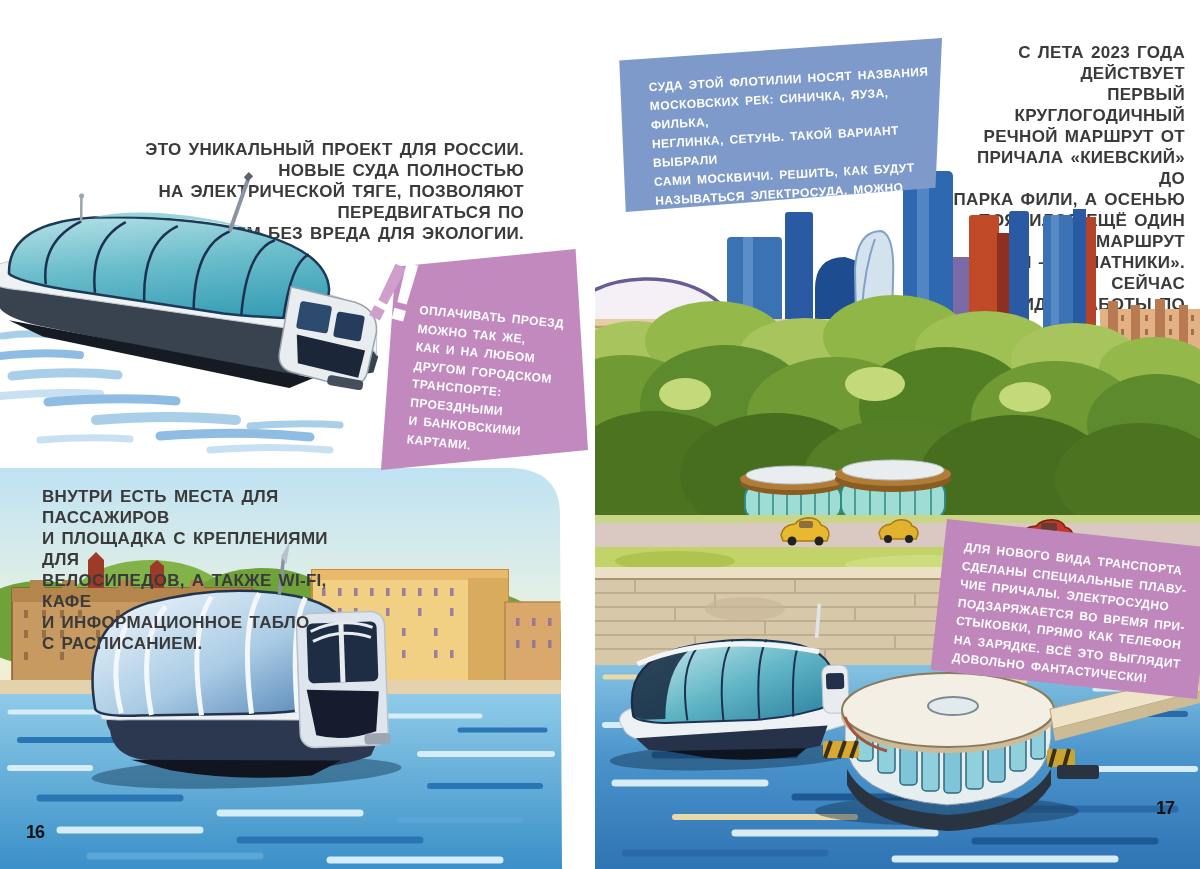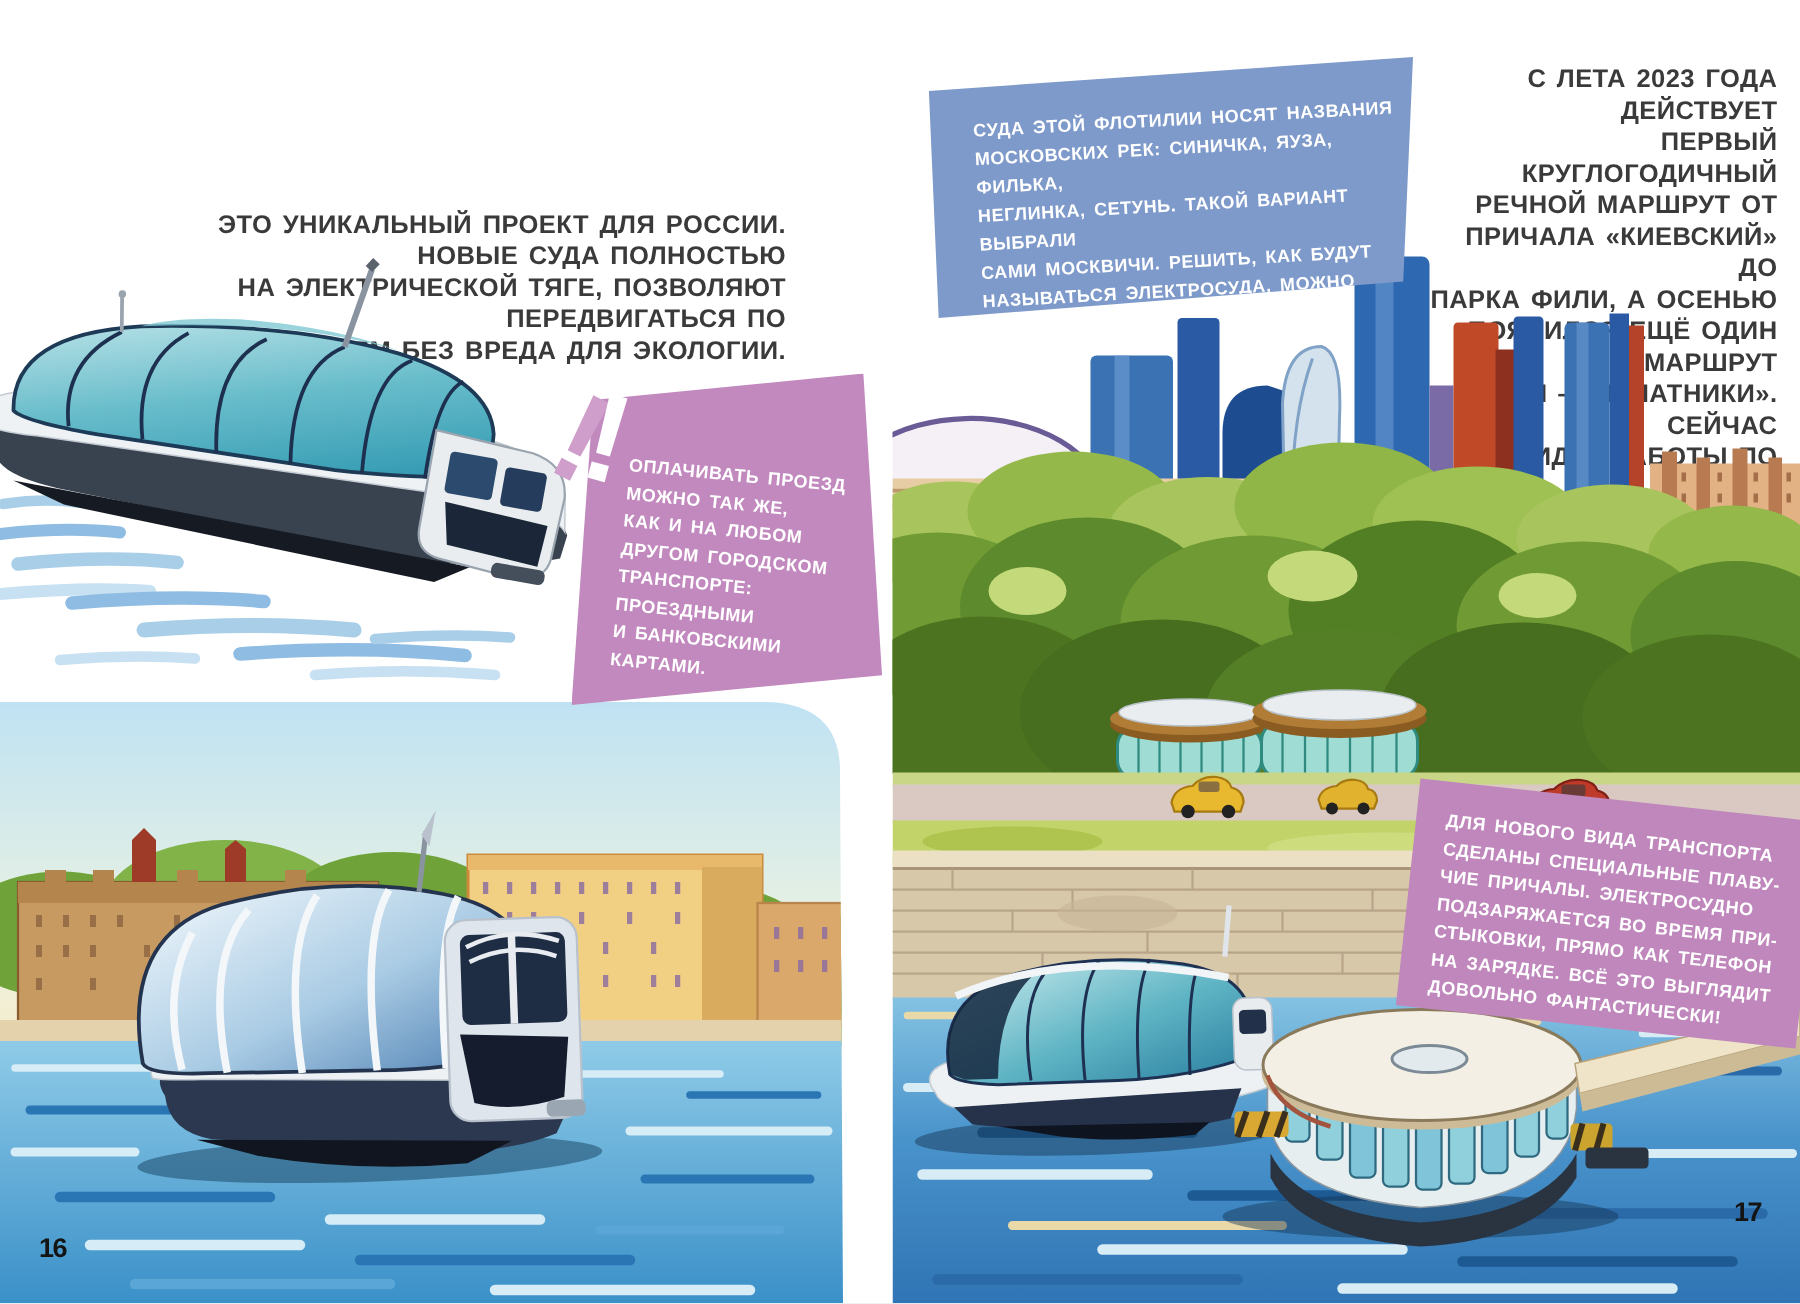--- a/index.html
+++ b/index.html
@@ -265,20 +265,25 @@
           <path d="M316,176 Q344,163 374,174" stroke="#e8ecf0" stroke-width="3" fill="none"></path>
           <path d="M308,224 L380,228 L376,268 Q344,278 316,270 Z" fill="#141c2e"></path>
           <rect x="364" y="270" width="26" height="11" rx="4" fill="#9aa6b2"></rect>
         </g>
         <line x1="284" y1="128" x2="290" y2="88" stroke="#8a93a0" stroke-width="3.5"></line>
         <polygon points="287,90 297,74 292,98" fill="#b9c2cc"></polygon>
       </g>
     </g>
   </svg>
 
+  <div id="interior-text" class="handtext">ВНУТРИ ЕСТЬ МЕСТА ДЛЯ ПАССАЖИРОВ
+И ПЛОЩАДКА С КРЕПЛЕНИЯМИ ДЛЯ
+ВЕЛОСИПЕДОВ, А ТАКЖЕ WI-FI, КАФЕ
+И ИНФОРМАЦИОННОЕ ТАБЛО
+С РАСПИСАНИЕМ.</div>
   <div id="pn-left" class="pagenum">16</div>
 
   <div id="fleet-box" class="callout">
     <div class="callout-text">СУДА ЭТОЙ ФЛОТИЛИИ НОСЯТ НАЗВАНИЯ
 МОСКОВСКИХ РЕК: СИНИЧКА, ЯУЗА, ФИЛЬКА,
 НЕГЛИНКА, СЕТУНЬ. ТАКОЙ ВАРИАНТ ВЫБРАЛИ
 САМИ МОСКВИЧИ. РЕШИТЬ, КАК БУДУТ
 НАЗЫВАТЬСЯ ЭЛЕКТРОСУДА, МОЖНО БЫЛО
 В ОТКРЫТОМ ГОЛОСОВАНИИ НА ПОРТАЛЕ
 «АКТИВНЫЙ ГРАЖДАНИН».</div>

